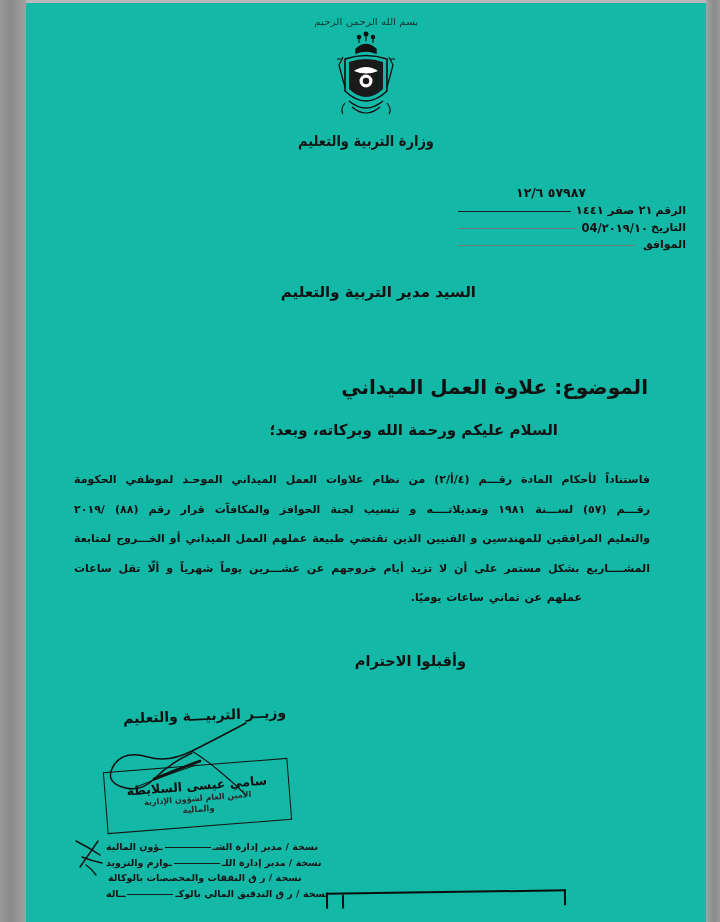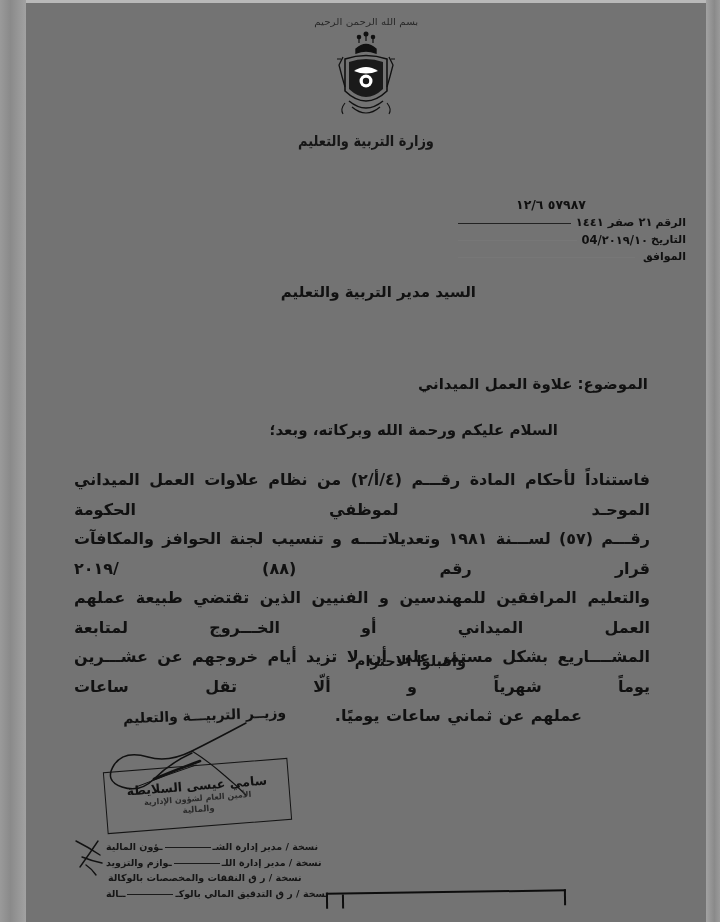--- a/index.html
+++ b/index.html
@@ -25,21 +25,21 @@
   .edge-right { right:0; width:14px;
     background:linear-gradient(90deg,#a2a2a2 0%,#8a8a8a 60%,#9a9a9a 100%); }
   .edge-top-line {
     position:absolute; left:26px; right:14px; top:0; height:3px;
     background:#b9b9b9;
   }
 
   .sheet {
     position:absolute;
     left:26px; right:14px; top:3px; bottom:0;
-    background:#737373;
+    background:#14b8a6;
     color:#111;
   }
 
   
   .letterhead {
     position:absolute; left:0; right:0; top:14px;
     display:flex; flex-direction:column; align-items:center;
   }
   .basmala {
     font-size:9px; color:#1a1a1a; letter-spacing:.5px;
@@ -52,21 +52,21 @@
   .ministry-name {
     margin-top:4px;
     font-size:13px; font-weight:bold; color:#161616;
     letter-spacing:-0.5px;
     transform:scaleY(1.15);
     font-family:"DejaVu Sans", sans-serif;
   }
 
   
   .ref-block {
-    position:absolute; top:194px; left:430px; width:230px;
+    position:absolute; top:182px; left:430px; width:230px;
     text-align:left; direction:rtl;
     font-size:11.5px; font-weight:bold; color:#101010;
   }
   .ref-serial {
     text-align:center;
     letter-spacing:1px;
     font-size:12.5px;
     margin-bottom:3px;
     padding-right:40px;
   }
@@ -79,29 +79,29 @@
   .ref-rule.light { border-top:1px solid #777; }
   .ref-value { flex:0 0 auto; font-size:11.5px; letter-spacing:.5px;text-align:center; }
 
   
   .addressee {
     position:absolute; top:280px; right:230px;
     font-size:15px; font-weight:bold; letter-spacing:-.2px;text-align:right;
   }
   .subject {
     position:absolute; top:372px; right:58px;
-    font-size:15px; font-weight:bold; letter-spacing:-.2px;
+    font-size:20px; font-weight:bold; letter-spacing:-.2px;
   }
   .greeting {
     position:absolute; top:418px; right:148px;
     font-size:15px; font-weight:bold; letter-spacing:-.2px;
   }
   .body-para {
     position:absolute; top:462px; right:56px; left:48px;
-    font-size:16px; font-weight:bold; line-height:29.5px;
+    font-size:11px; font-weight:bold; line-height:29.5px;
     text-align:justify; text-align-last:justify;
     letter-spacing:-.2px; word-spacing:1px;
   }
   .body-para .ln { display:block; }
   .body-para .ln.last { text-align-last:right; text-align:center; padding-right:68px;}
   .closing {
     position:absolute; top:650px; right:240px;
     font-size:14.5px; font-weight:bold;
   }
 

